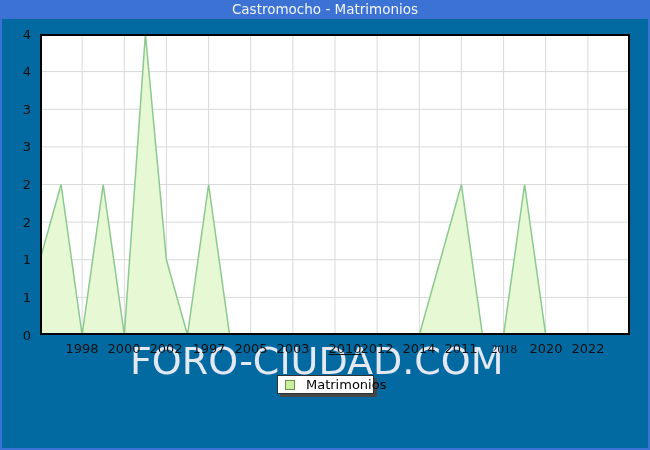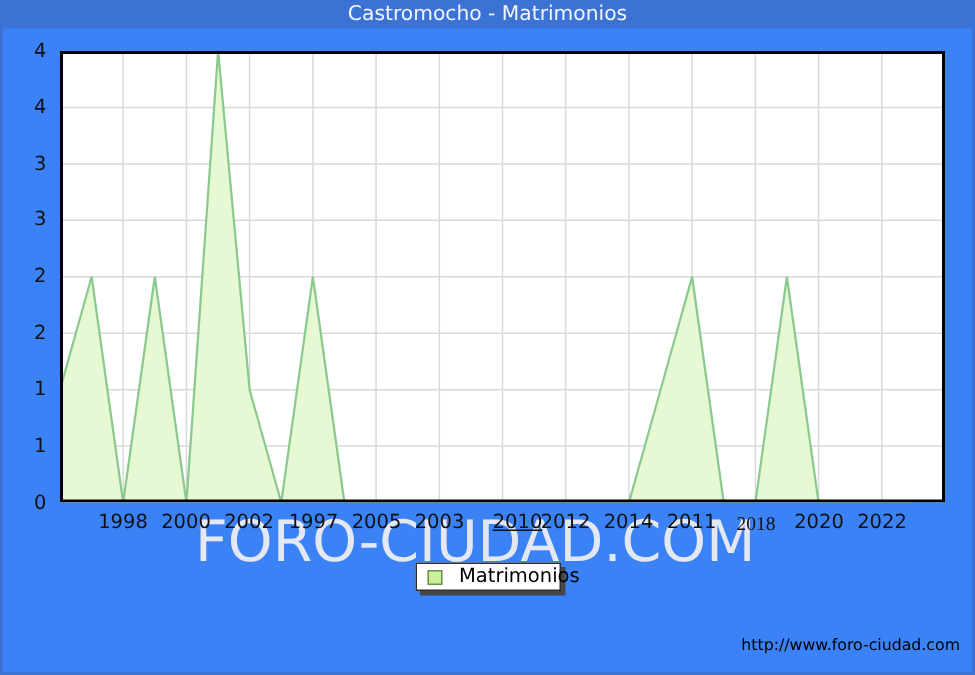--- a/index.html
+++ b/index.html
@@ -1,18 +1,18 @@
 <!DOCTYPE html>
 <html style="--titlebar: #3b72d4; --title-text: #f2f5fb; --watermark: #e4e8f3; --legend-border: #2f2f2f; --legend-shadow: #474747; --legend-swatch-fill: #c9f09d; --legend-swatch-border: #6b8f4e; --url-text: #000000;"><head>
 <meta charset="utf-8">
 <style>
   html,body{margin:0;padding:0;background:#fff;}
   *{box-sizing:border-box;}
   .frame{
-    position:relative;width:650px;height:450px;background:#3b82f6;overflow:hidden;
+    position:relative;width:650px;height:450px;background:#0369a1;overflow:hidden;
     font-family:"DejaVu Sans","Liberation Sans",sans-serif;
   }
   .titlebar{
     position:absolute;left:0;top:0;width:650px;height:19px;
     background:var(--titlebar,#3b72d4);
     display:flex;align-items:center;justify-content:center;
   }
   .titlebar span{
     color:var(--title-text,#f2f5fb);font-size:13.5px;line-height:19px;white-space:nowrap;
   }
@@ -115,15 +115,14 @@
       <div class="tick-label x-tick" style="left: 479px; font-family: Liberation Serif, serif;">2018</div>
       <div class="tick-label x-tick" style="left: 521px;">2020</div>
       <div class="tick-label x-tick" style="left: 563px;">2022</div>
     </div>
 
   <div class="legend">
     <span class="swatch"></span>
     <span class="legend-label">Matrimonios</span>
   </div>
 
-  <div class="url">http://www.foro-ciudad.com</div>
 
 </div>
 
 </body></html>

